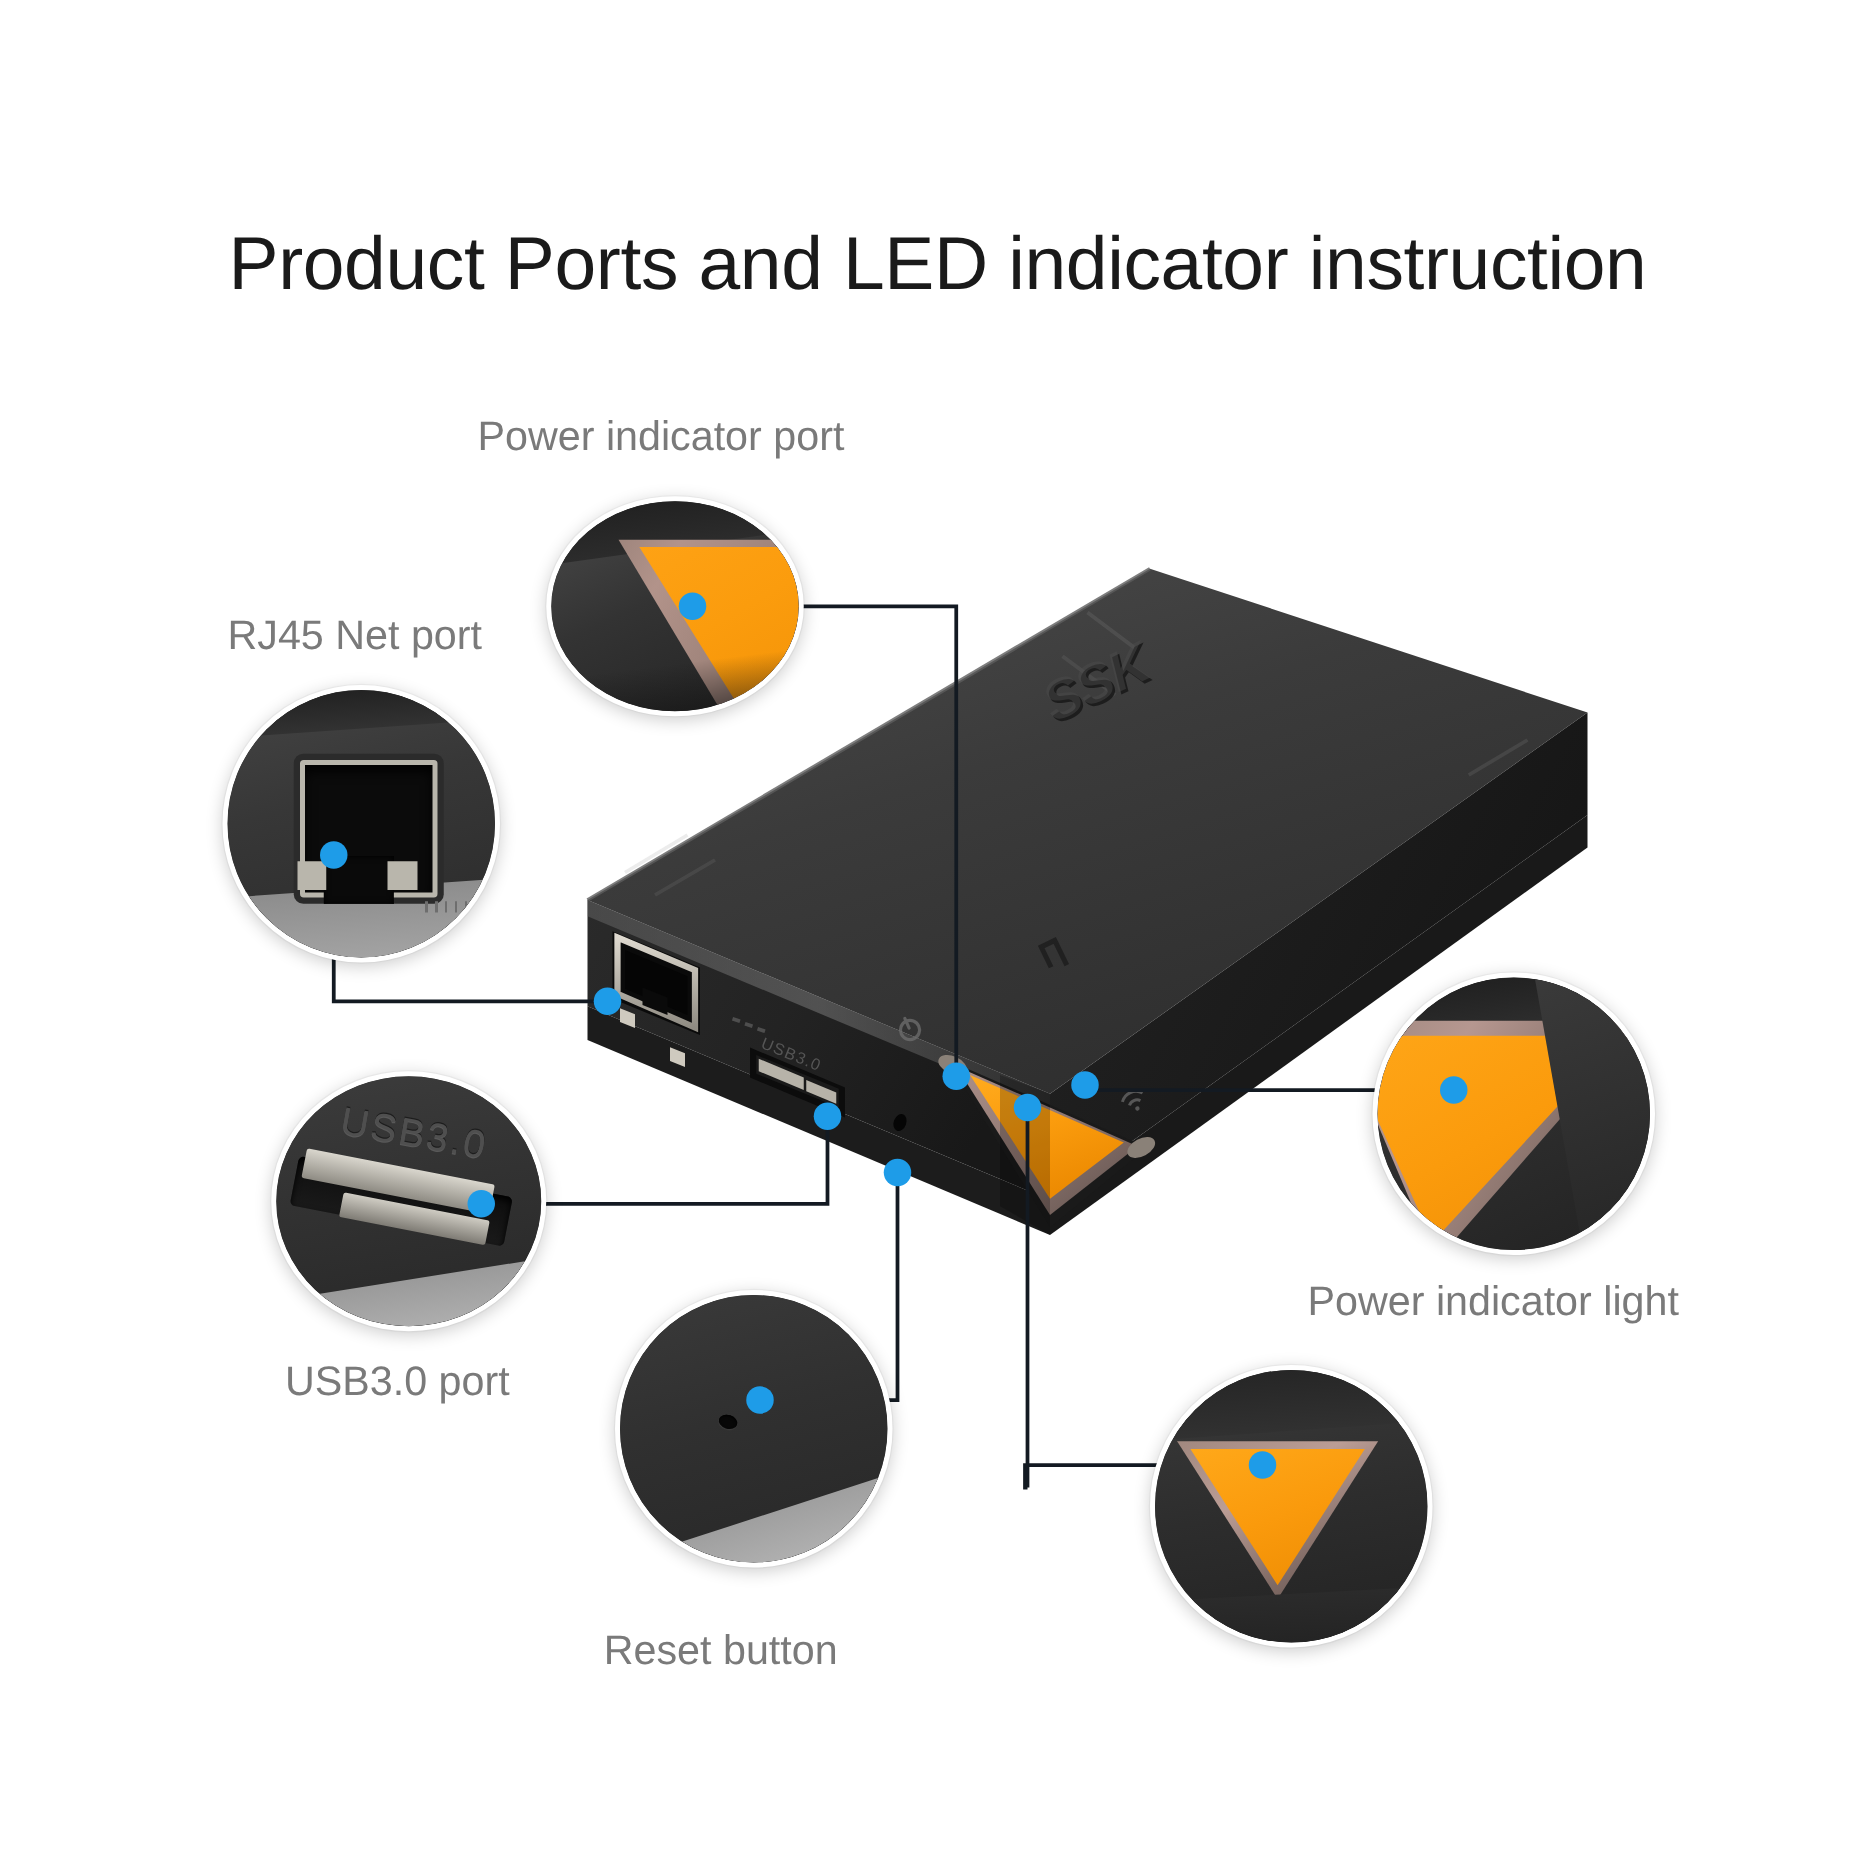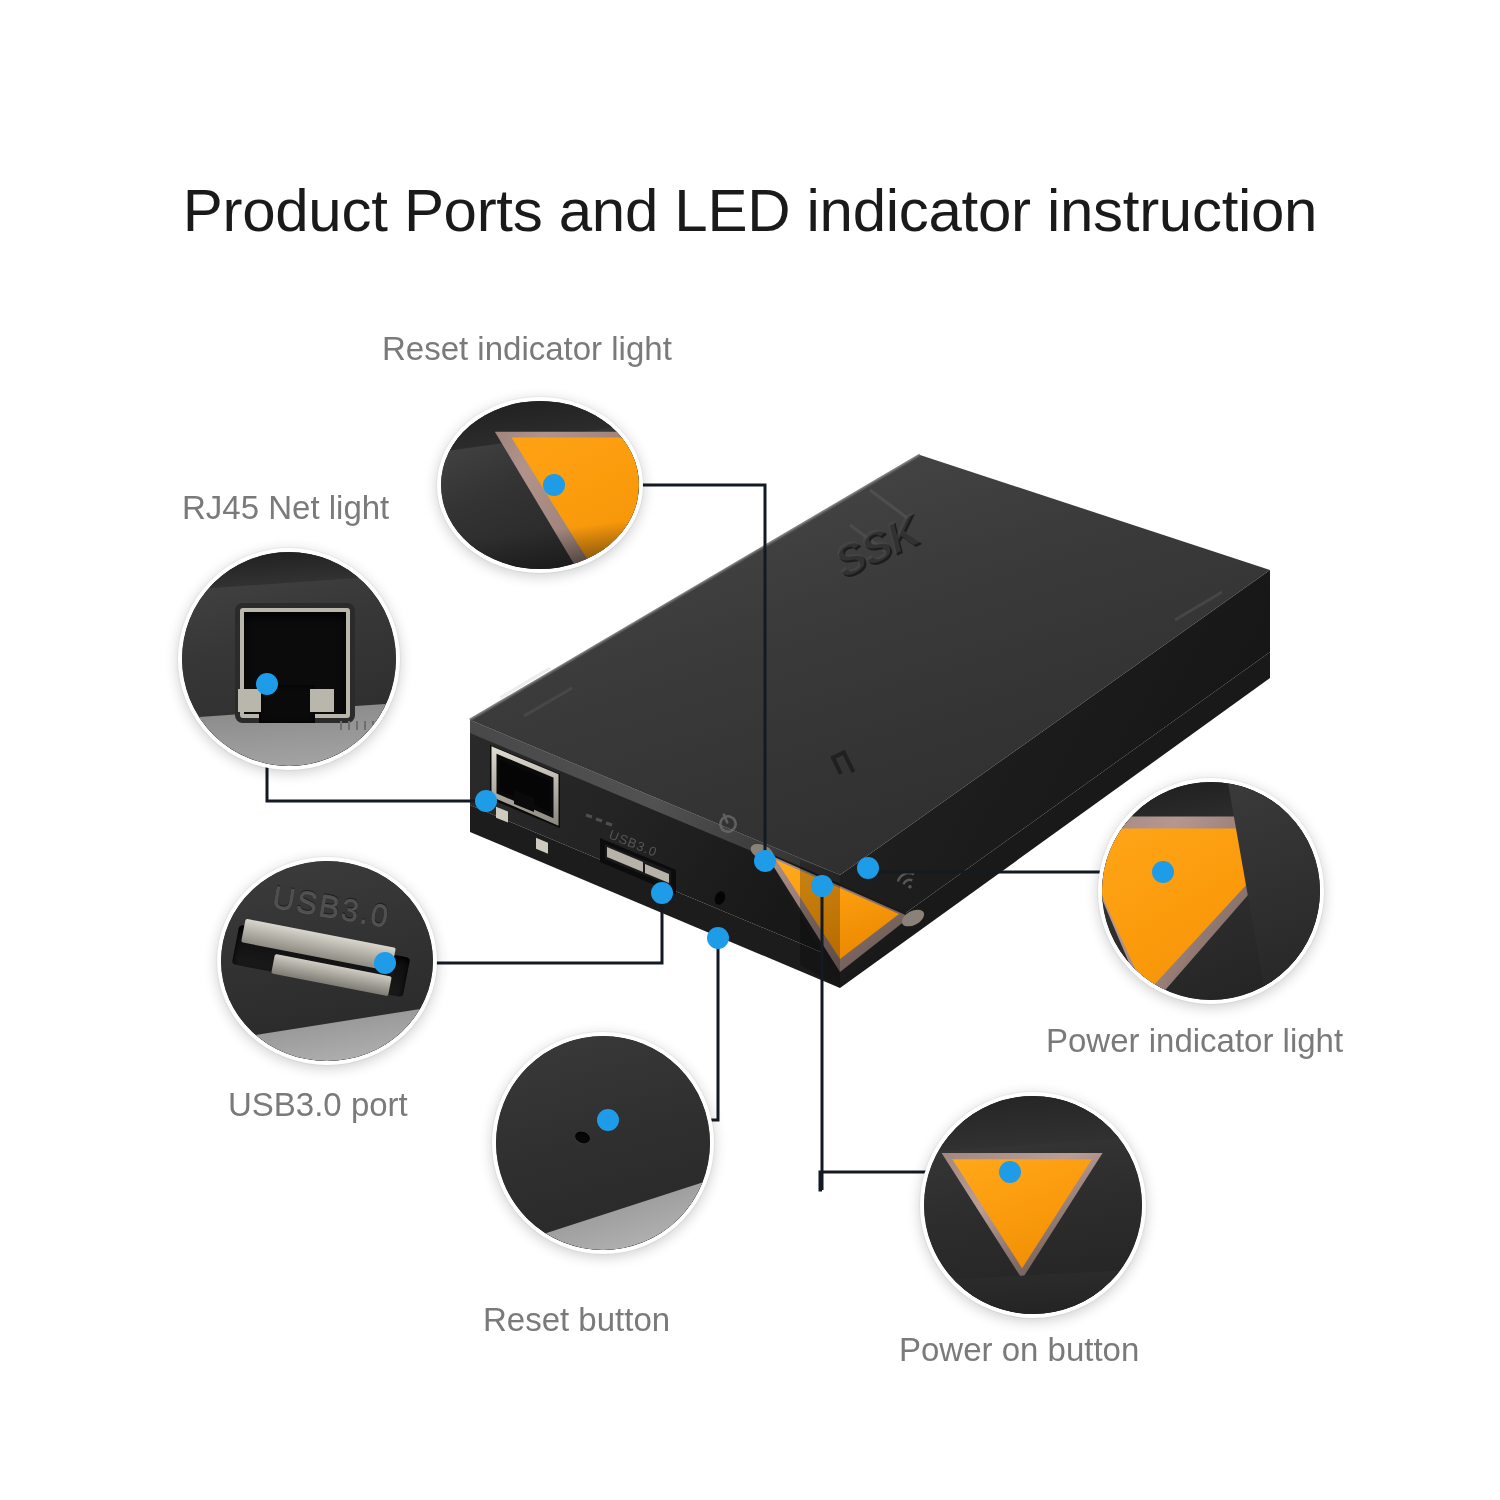--- a/index.html
+++ b/index.html
@@ -340,20 +340,19 @@
         <circle cx="662" cy="893" r="11" fill="#1e9ce8"></circle>
         <circle cx="608" cy="1120" r="11" fill="#1e9ce8"></circle>
         <circle cx="718" cy="938" r="11" fill="#1e9ce8"></circle>
         <circle cx="1163" cy="872" r="11" fill="#1e9ce8"></circle>
         <circle cx="868" cy="868" r="11" fill="#1e9ce8"></circle>
         <circle cx="1010" cy="1172" r="11" fill="#1e9ce8"></circle>
         <circle cx="822" cy="886" r="11" fill="#1e9ce8"></circle>
       </g>
   </svg>
 
-  <div class="label" style="left:382px;top:330px;">Reset indicator light</div>
-  <div class="label" style="left:182px;top:489px;">RJ45 Net light</div>
+  <div class="label" style="left:382px;top:330px;">Power indicator port</div>
+  <div class="label" style="left:182px;top:489px;">RJ45 Net port</div>
   <div class="label" style="left:228px;top:1086px;">USB3.0 port</div>
   <div class="label" style="left:483px;top:1264px;margin-top:37px;">Reset button</div>
   <div class="label" style="left:1046px;top:1022px;">Power indicator light</div>
-  <div class="label" style="left:899px;top:1331px;">Power on button</div>
 
 </div>
 
 </body></html>

